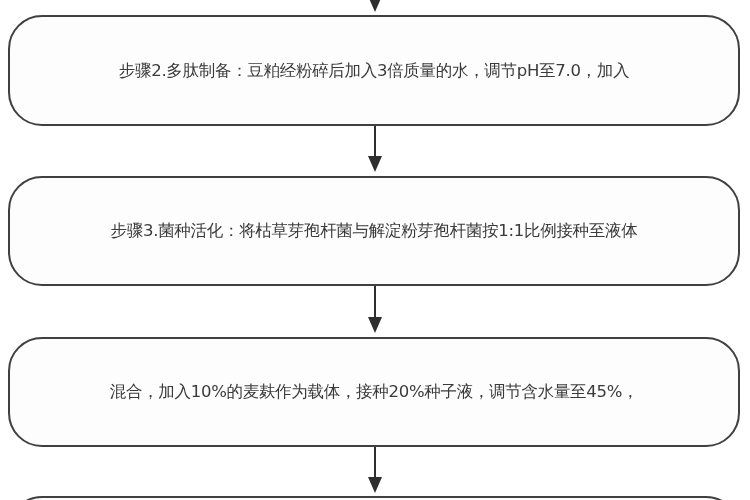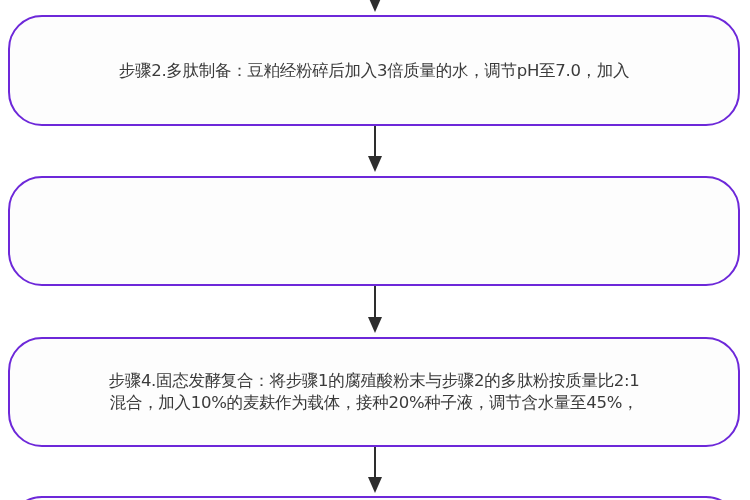--- a/index.html
+++ b/index.html
@@ -5,21 +5,21 @@
   html, body { margin: 0; padding: 0; }
   body {
     width: 750px; height: 500px; overflow: hidden;
     background: #ffffff; position: relative;
     font-family: "DejaVu Sans", "Liberation Sans", sans-serif;
     color: #3a3a3a;
   }
   .box {
     position: absolute; left: 8px; width: 732px;
     box-sizing: border-box;
-    border: 2px solid #6d28d9;
+    border: 2px solid #404040;
     border-radius: 34px;
     background: #fdfdfd;
     display: flex; align-items: center; justify-content: center;
     text-align: center;
     font-size: 16.5px; line-height: 22px;
     padding: 0 34px;
     letter-spacing: -0.3px;
   }
   .box span { display: block; }
   .arrow-line {
@@ -42,29 +42,29 @@
   <div>
     <span>步骤2.多肽制备：豆粕经粉碎后加入3倍质量的水，调节pH至7.0，加入</span>
   </div>
 </div>
 
 <div class="arrow-line" style="top:126px; height:36px;"></div>
 <div class="arrow-head" style="top:156px;"></div>
 
 <div class="box" style="top:176px; height:110px;">
   <div>
+    <span>步骤3.菌种活化：将枯草芽孢杆菌与解淀粉芽孢杆菌按1:1比例接种至液体</span>
   </div>
 </div>
 
 <div class="arrow-line" style="top:286px; height:36px;"></div>
 <div class="arrow-head" style="top:317px;"></div>
 
 <div class="box" style="top:337px; height:110px;">
   <div>
-    <span>步骤4.固态发酵复合：将步骤1的腐殖酸粉末与步骤2的多肽粉按质量比2:1</span>
     <span>混合，加入10%的麦麸作为载体，接种20%种子液，调节含水量至45%，</span>
   </div>
 </div>
 
 <div class="arrow-line" style="top:447px; height:36px;"></div>
 <div class="arrow-head" style="top:477px;"></div>
 
 <div class="box" style="top:496px; height:110px;"></div>
 
 </body></html>

